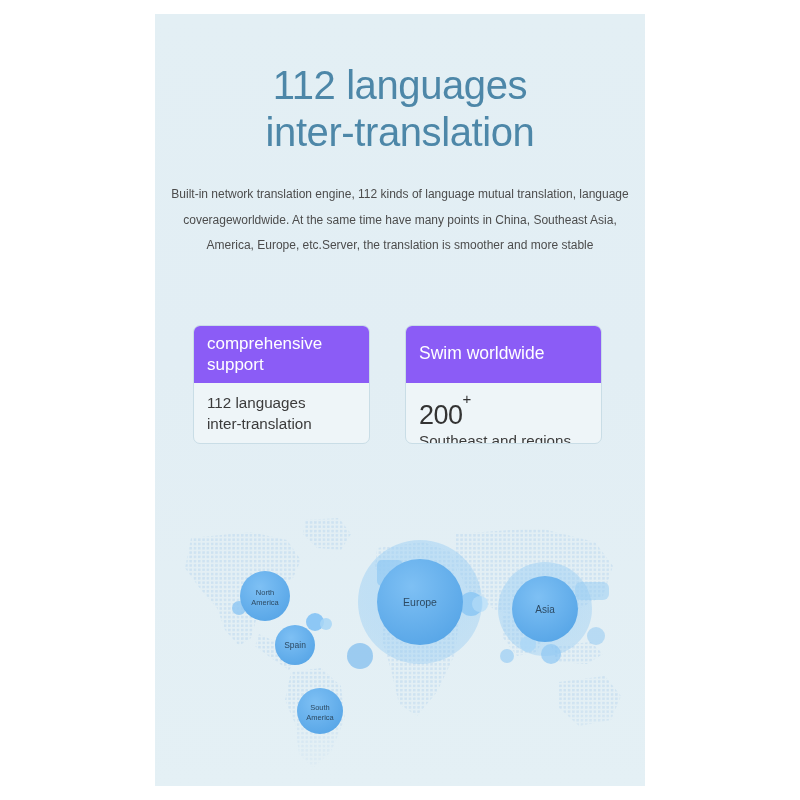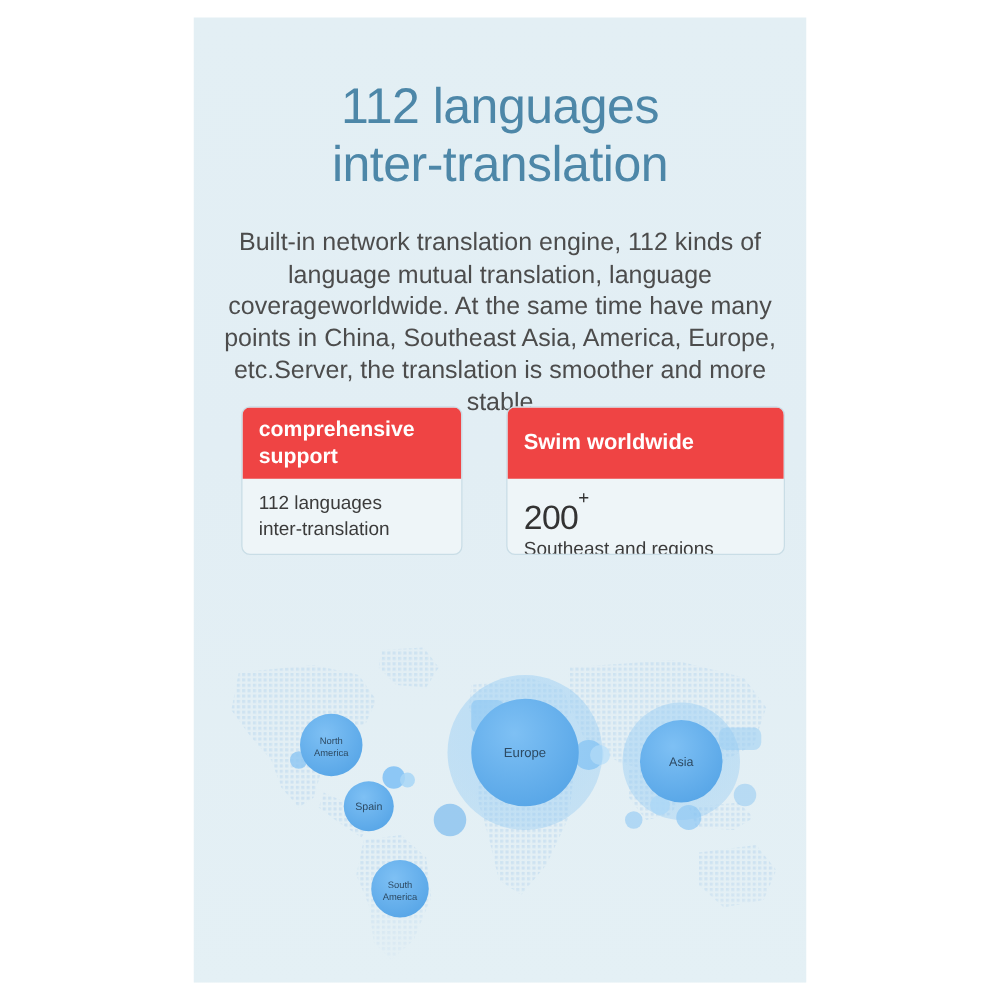--- a/index.html
+++ b/index.html
@@ -46,21 +46,21 @@
   }
 
   
   .lead {
     position: absolute;
     left: 14px;
     top: 168px;
     width: 462px;
     text-align: center;
     color: #4c4c4c;
-    font-size: 20px;
+    font-size: 12px;
     line-height: 25.5px;
     font-weight: 400;
   }
 
   
   .cards {
     position: absolute;
     left: 0;
     top: 311px;
     width: 490px;
@@ -70,26 +70,26 @@
   .card {
     position: absolute;
     top: 0;
     background: #eef5f8;
     border: 1px solid #c9dde6;
     border-radius: 7px;
     box-sizing: border-box;
     overflow: hidden;
   }
   .card.one  { left: 38px;  width: 177px; height: 119px; }
-  .card.two  { left: 250px; width: 223px; height: 119px; }
+  .card.two  { left: 250px; width: 197px; height: 119px; }
 
   .card-head {
-    background: #ef4444;
+    background: #8b5cf6;
     color: #ffffff;
-    font-weight: bold;
+    font-weight: normal;
     box-sizing: border-box;
   }
   .card.one .card-head {
     height: 57px;
     padding: 7px 13px 0 13px;
     font-size: 17px;
     line-height: 21px;
   }
   .card.two .card-head {
     height: 57px;

